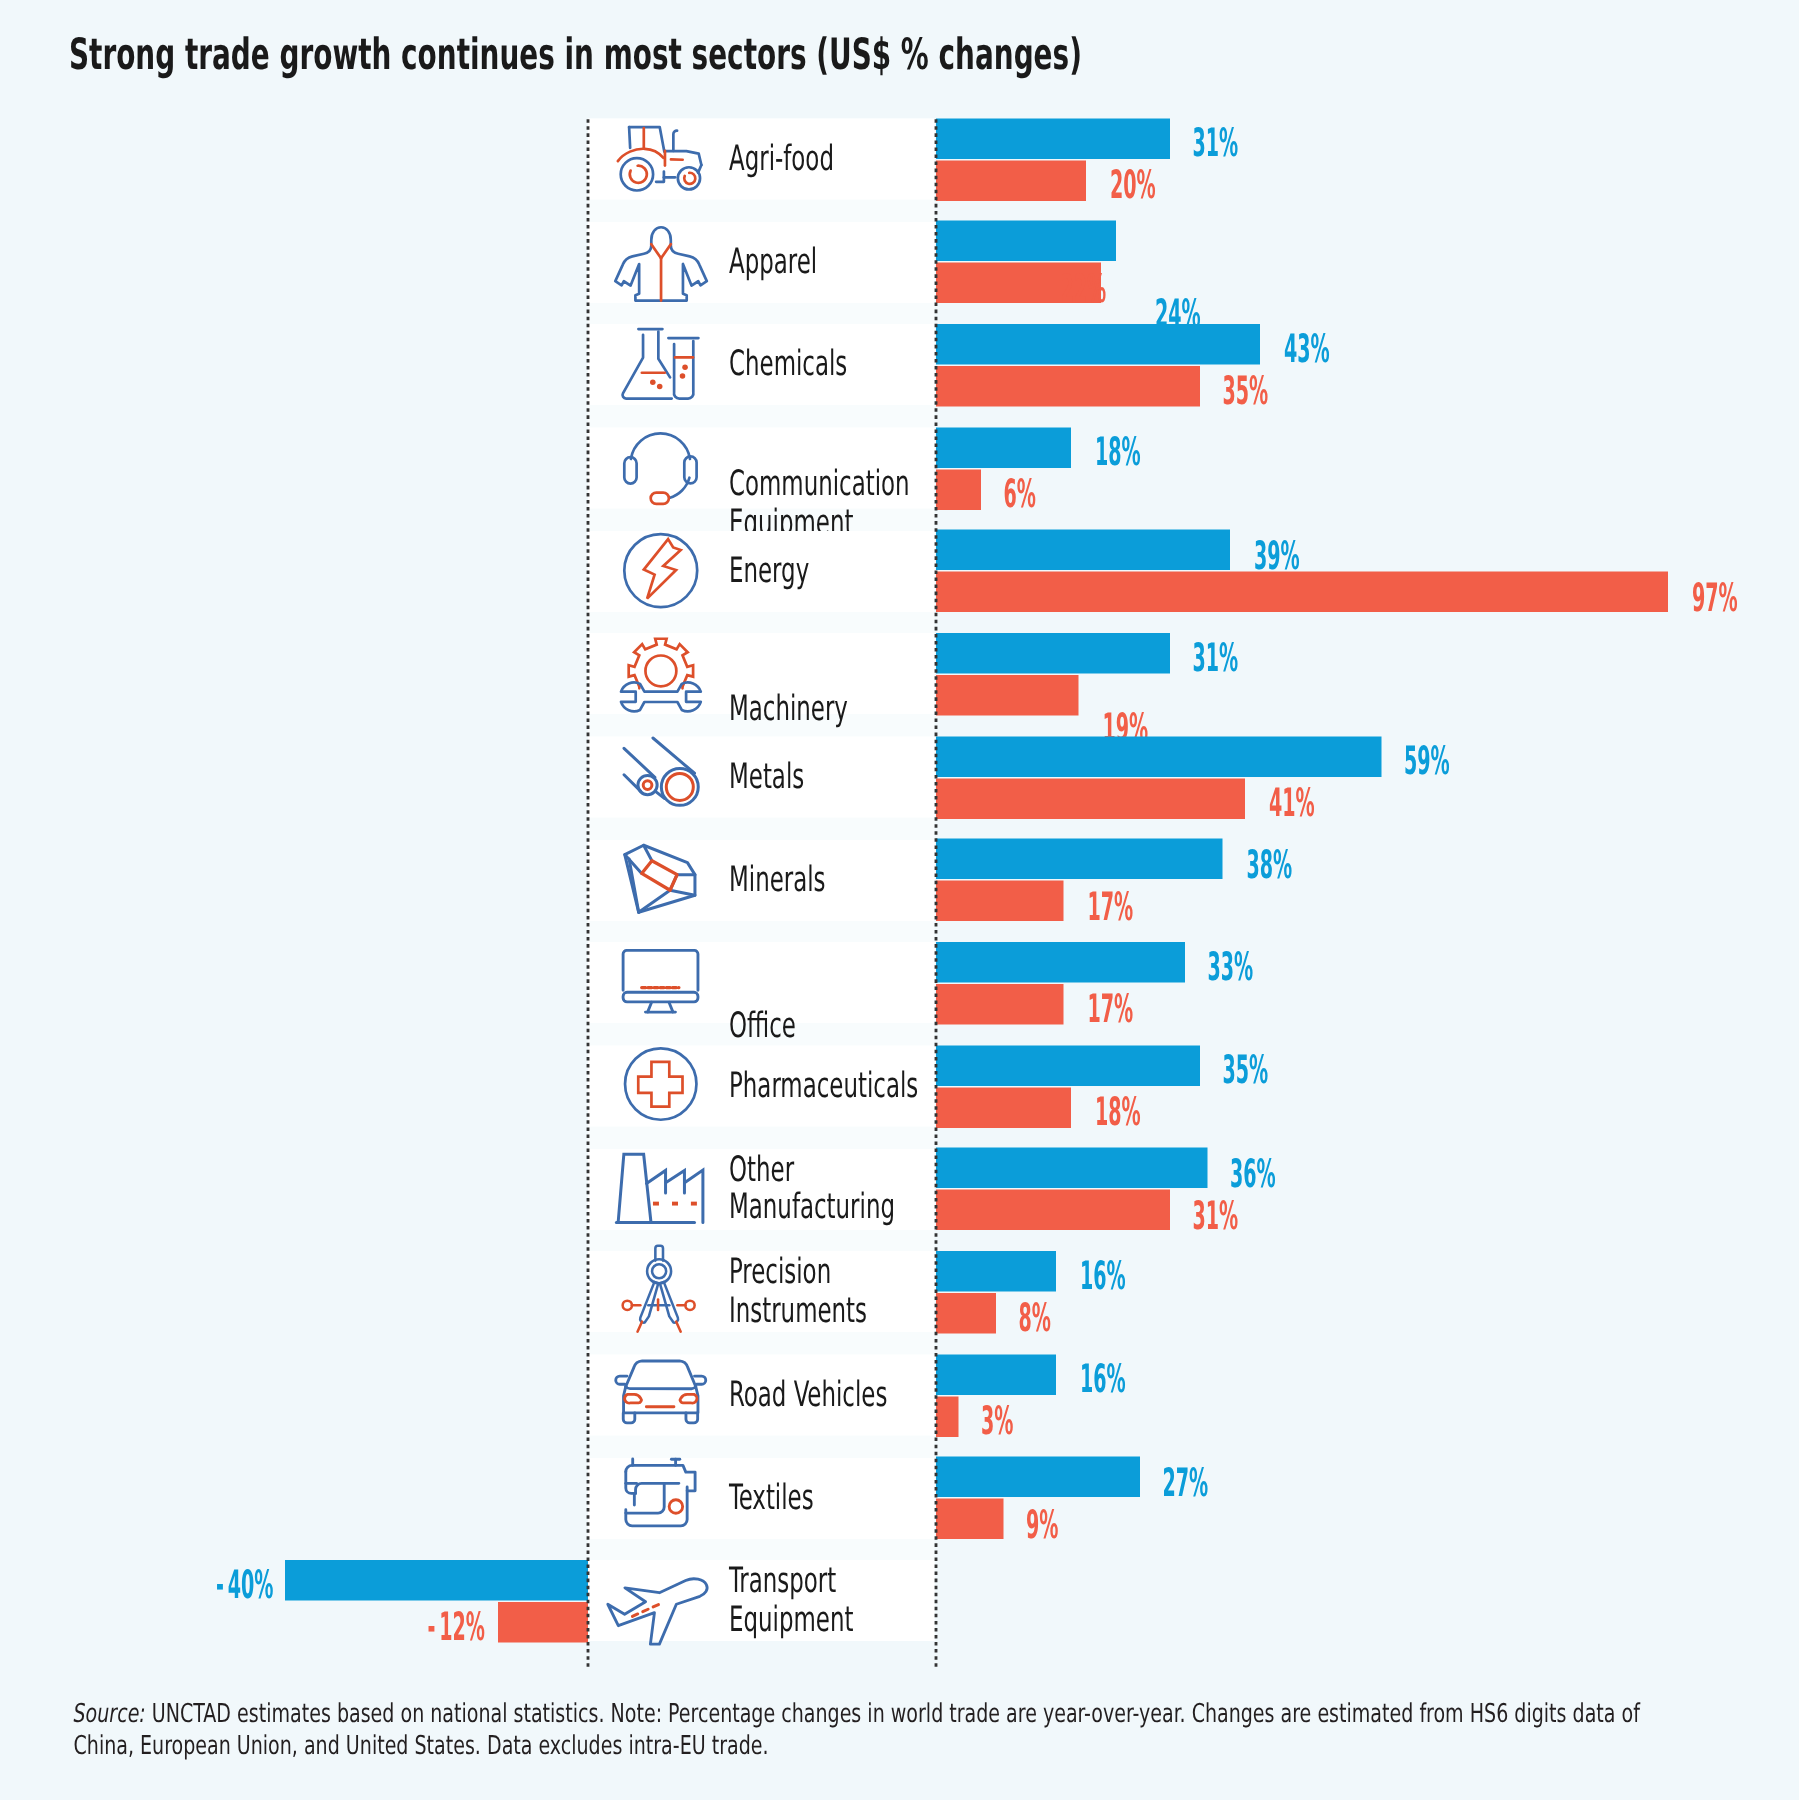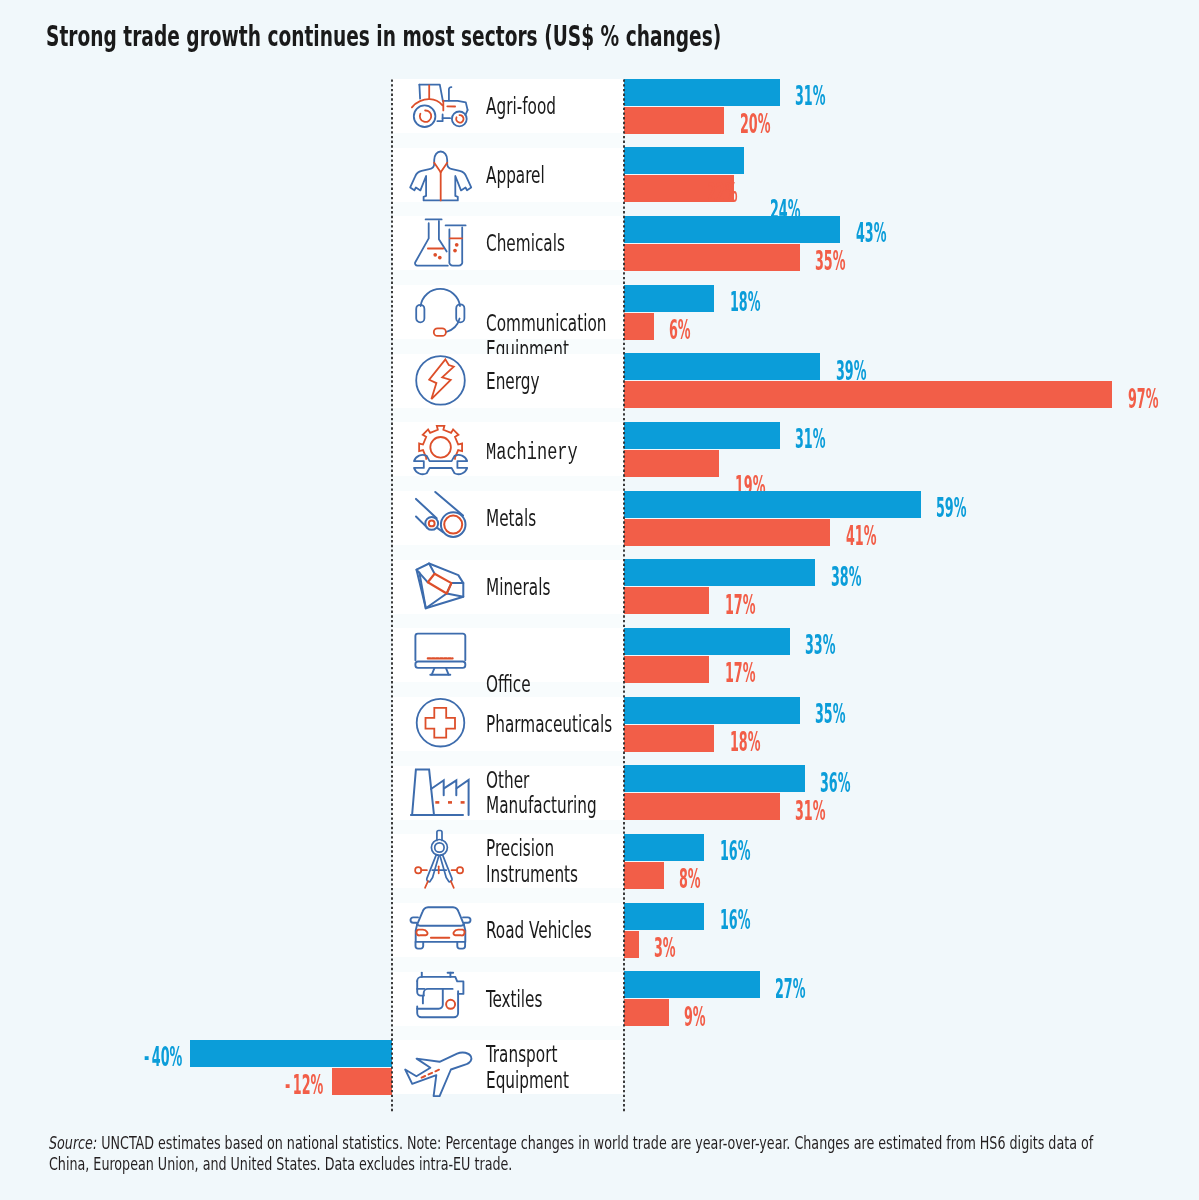--- a/index.html
+++ b/index.html
@@ -183,21 +183,21 @@
       <div class="row-band" style="top: 422.35px; height: 54px;"></div>
       <div class="row-icon" style="top: 425.35px; left: 410px;"><svg width="62" height="50" viewBox="0 0 62 50" fill="none" style="overflow:visible" stroke-linecap="round" stroke-linejoin="round" aria-hidden="true">
           <g stroke="#dd4f2a" stroke-width="1.8" fill="none" stroke-linejoin="miter">
             <path d="M16.20 33.90 L16.20 32.76 L13.02 25.08 L9.13 26.09 L9.13 18.51 L13.02 19.52 L16.20 11.84 L12.74 9.80 L18.10 4.44 L20.14 7.90 L27.82 4.72 L26.81 0.83 L34.39 0.83 L33.38 4.72 L41.06 7.90 L43.10 4.44 L48.46 9.80 L45.00 11.84 L48.18 19.52 L52.07 18.51 L52.07 26.09 L48.18 25.08 L45.00 32.76 L45.00 33.90"></path>
             <circle cx="30.6" cy="22.3" r="10.3"></circle>
           </g>
           <g stroke="#3d6cad" stroke-width="1.8" fill="none">
             <path d="M16.7 30.9 A9.2 9.2 0 0 0 4.0 36.1 H13.8 V42.9 H4.0 A9.2 9.2 0 0 0 16.7 48.3 L19.6 43.0 H41.6 L44.5 48.3 A9.2 9.2 0 0 0 57.2 42.9 H47.4 V36.1 H57.2 A9.2 9.2 0 0 0 44.5 30.9 L41.6 36.1 H19.6 Z"></path>
           </g>
         </svg></div>
-      <div class="row-label" style="top: 441px; font-family: Liberation Mono, monospace;">
+      <div class="row-label" style="top: 460px;">
         <div><span class="cond">Machinery</span></div>
       </div>
       <div class="bar blue" style="width: 156.24px; left: 623.5px; top: 422.05px; height: 27px;"></div>
       <div class="vlabel blue" style="top: 426.35px; left: 795.24px;"><span class="cond">31%</span></div>
       <div class="bar red" style="width: 95.76px; left: 623.5px; top: 449.95px; height: 27px;"></div>
       <div class="vlabel red" style="top: 454.25px; left: 734.76px; margin-top: 19px;"><span class="cond">19%</span></div>
       <div class="row-band" style="top: 491.02px; height: 54px;"></div>
       <div class="row-icon" style="top: 494.02px; left: 410px;"><svg width="62" height="50" viewBox="0 0 62 50" fill="none" style="overflow:visible" stroke-linecap="round" stroke-linejoin="round" aria-hidden="true">
           <g stroke="#3d6cad" stroke-width="2.0" fill="none">
             <path d="M6.0 4.9 L26.6 24.2"></path>

